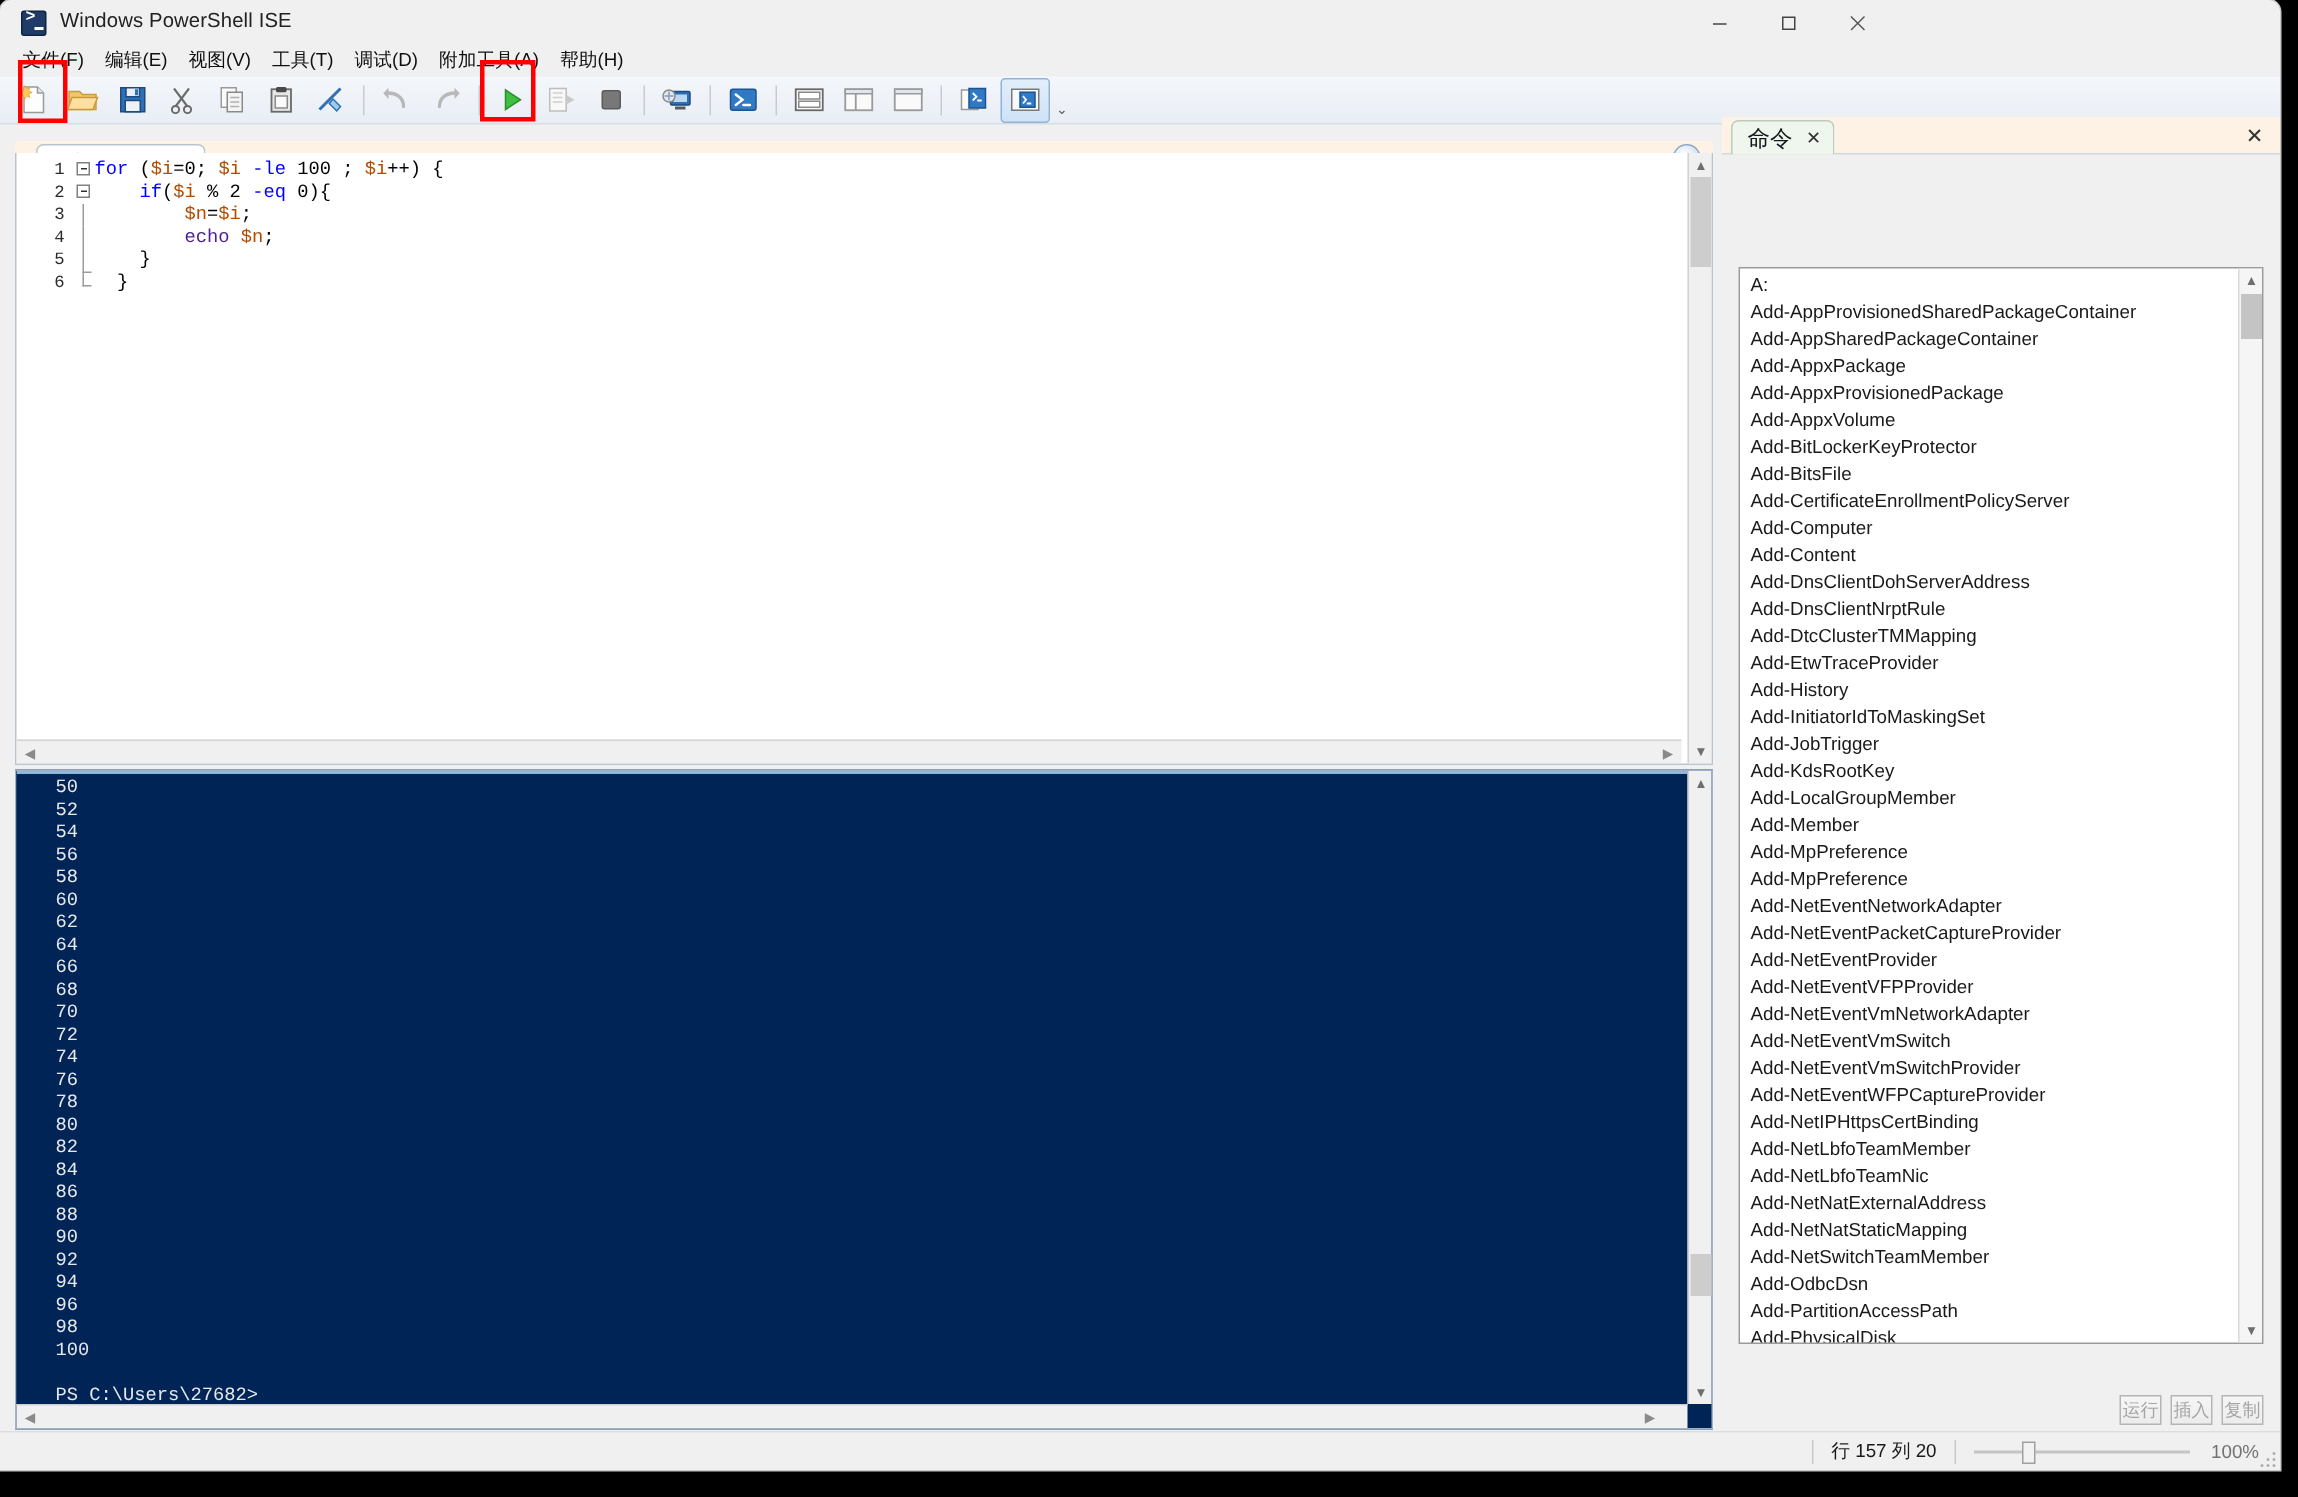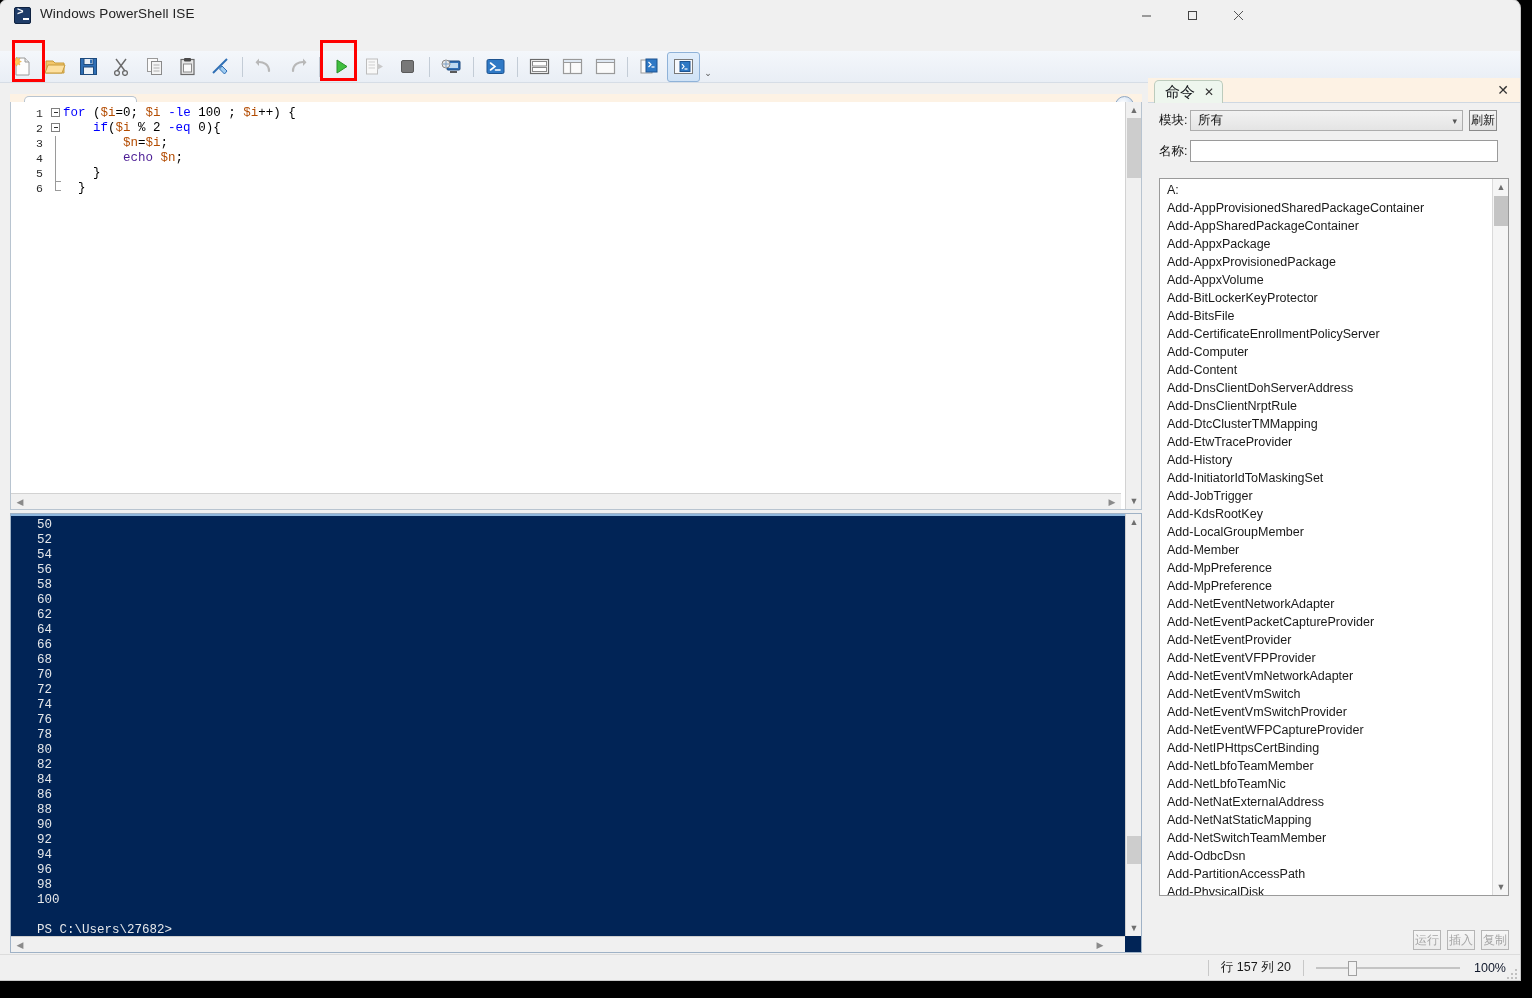--- a/index.html
+++ b/index.html
@@ -394,21 +394,21 @@
     width: 144px; height: 2px;
     background: #c4c4c4;
   }
   .sb-thumb {
     position: absolute; left: 32px; top: 1px;
     width: 9px; height: 15px;
     background: #f2f2f2; border: 1px solid #a0a0a0;
     box-sizing: border-box;
   }
   .sb-zoom {
-    font-size: 12.5px; color: #0f172a;
+    font-size: 12.5px; color: #737373;
     margin-left: 14px; margin-right: 14px; white-space: nowrap;
   }
   .sb-grip {
     position: absolute; right: 2px; bottom: 2px;
     width: 12px; height: 12px;
   }
 </style>
 </head>
 <body>
 
@@ -430,20 +430,29 @@
       </div>
       <div class="wc">
         <svg width="11" height="11" viewBox="0 0 11 11">
             <line x1="1" y1="1" x2="10" y2="10" stroke="#555" stroke-width="1"></line>
             <line x1="10" y1="1" x2="1" y2="10" stroke="#555" stroke-width="1"></line>
           </svg>
       </div>
     </div>
   </div>
 
+  <div class="menubar">
+    <div class="menu-item">文件(F)</div>
+    <div class="menu-item">编辑(E)</div>
+    <div class="menu-item">视图(V)</div>
+    <div class="menu-item">工具(T)</div>
+    <div class="menu-item">调试(D)</div>
+    <div class="menu-item">附加工具(A)</div>
+    <div class="menu-item">帮助(H)</div>
+  </div>
 
   <div class="toolbar">
     <div style="width:6px"></div>
 
     <div class="tb-btn">
       <svg width="19" height="21" viewBox="0 0 19 21">
         <path d="M3 2 h9 l4 4 v13 h-13 z" fill="#fdfdfd" stroke="#9a9a9a" stroke-width="1"></path>
         <path d="M12 2 v4 h4" fill="#e8e8e8" stroke="#9a9a9a" stroke-width="1"></path>
         <path d="M3.5 1 l1.2 2.3 2.3-1.1-1 2.4 2.4 1-2.4 1 1 2.4-2.3-1.1-1.2 2.3-1-2.4-2.4.5 1.3-2.1-1.3-2.1 2.4.5z" fill="#ffc95e" stroke="#e0a32e" stroke-width=".5"></path>
       </svg>
@@ -721,34 +730,20 @@
 
   <div class="cmd-pane">
     <div class="cmd-tabstrip">
       <div class="cmd-tab">
         <span class="cmd-tab-label">命令</span>
         <span class="cmd-tab-close">✕</span>
       </div>
       <div class="cmd-pane-close">✕</div>
     </div>
 
-    <div class="cmd-form">
-      <div class="frow">
-        <div class="flabel">模块:</div>
-        <div class="fselect">
-          <span>所有</span>
-          <span class="chev">▾</span>
-        </div>
-        <div class="fbtn">刷新</div>
-      </div>
-      <div class="frow">
-        <div class="flabel">名称:</div>
-        <div class="finput"></div>
-      </div>
-    </div>
 
     <div class="cmd-list">
       <div class="cmd-list-inner" id="command-list-inner">
           <div class="cmd-item">A:</div>
           <div class="cmd-item">Add-AppProvisionedSharedPackageContainer</div>
           <div class="cmd-item">Add-AppSharedPackageContainer</div>
           <div class="cmd-item">Add-AppxPackage</div>
           <div class="cmd-item">Add-AppxProvisionedPackage</div>
           <div class="cmd-item">Add-AppxVolume</div>
           <div class="cmd-item">Add-BitLockerKeyProtector</div>

